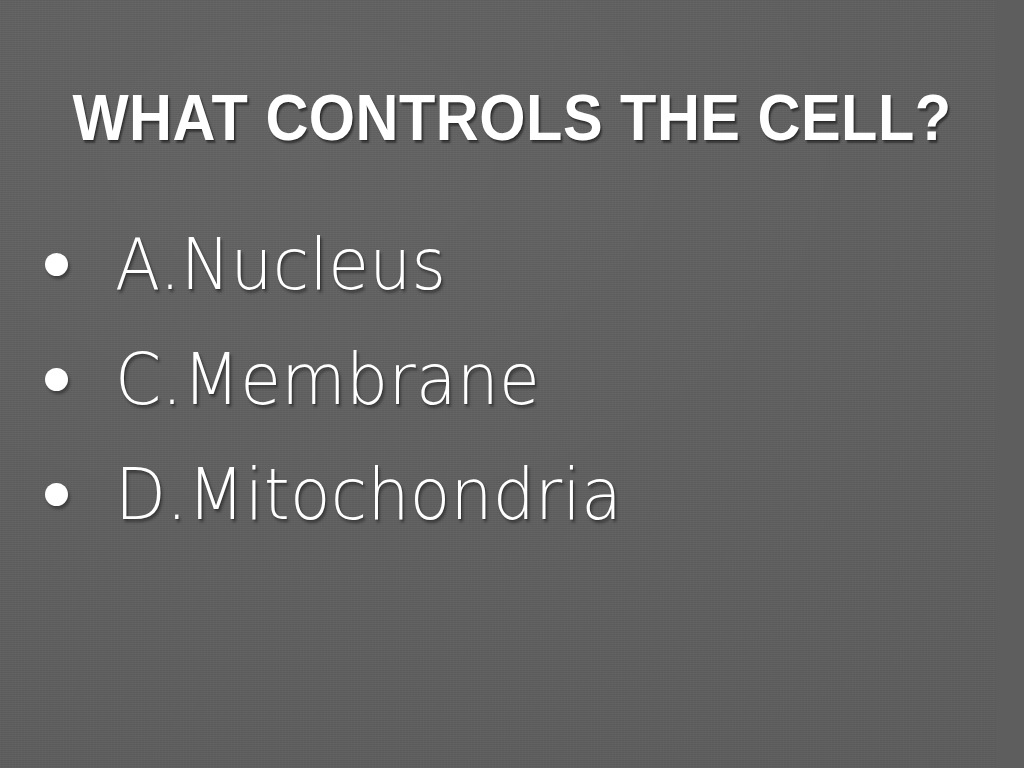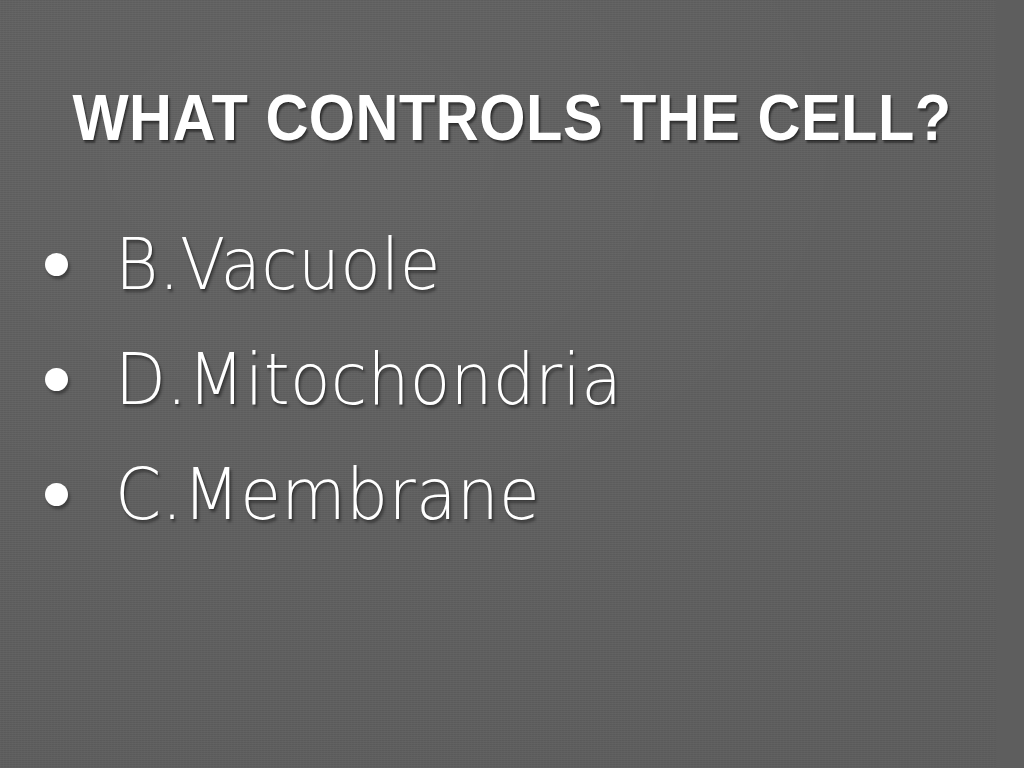--- a/index.html
+++ b/index.html
@@ -118,31 +118,31 @@
 <body>
 
 <div class="slide">
 
   <div class="slide-texture"></div>
 
   <h1 class="slide-title">WHAT CONTROLS THE CELL?</h1>
 
   <ul class="bullet-list">
 
+    <li class="bullet-item">
+      <span class="bullet-marker"></span>
+      <span class="bullet-text">A.Nucleus</span>
+    </li>
+
 
     <li class="bullet-item">
       <span class="bullet-marker"></span>
-      <span class="bullet-text">B.Vacuole</span>
+      <span class="bullet-text">C.Membrane</span>
     </li>
 
     <li class="bullet-item">
       <span class="bullet-marker"></span>
       <span class="bullet-text">D.Mitochondria</span>
     </li>
 
-    <li class="bullet-item">
-      <span class="bullet-marker"></span>
-      <span class="bullet-text">C.Membrane</span>
-    </li>
-
   </ul>
 
 </div>
 
 </body></html>

